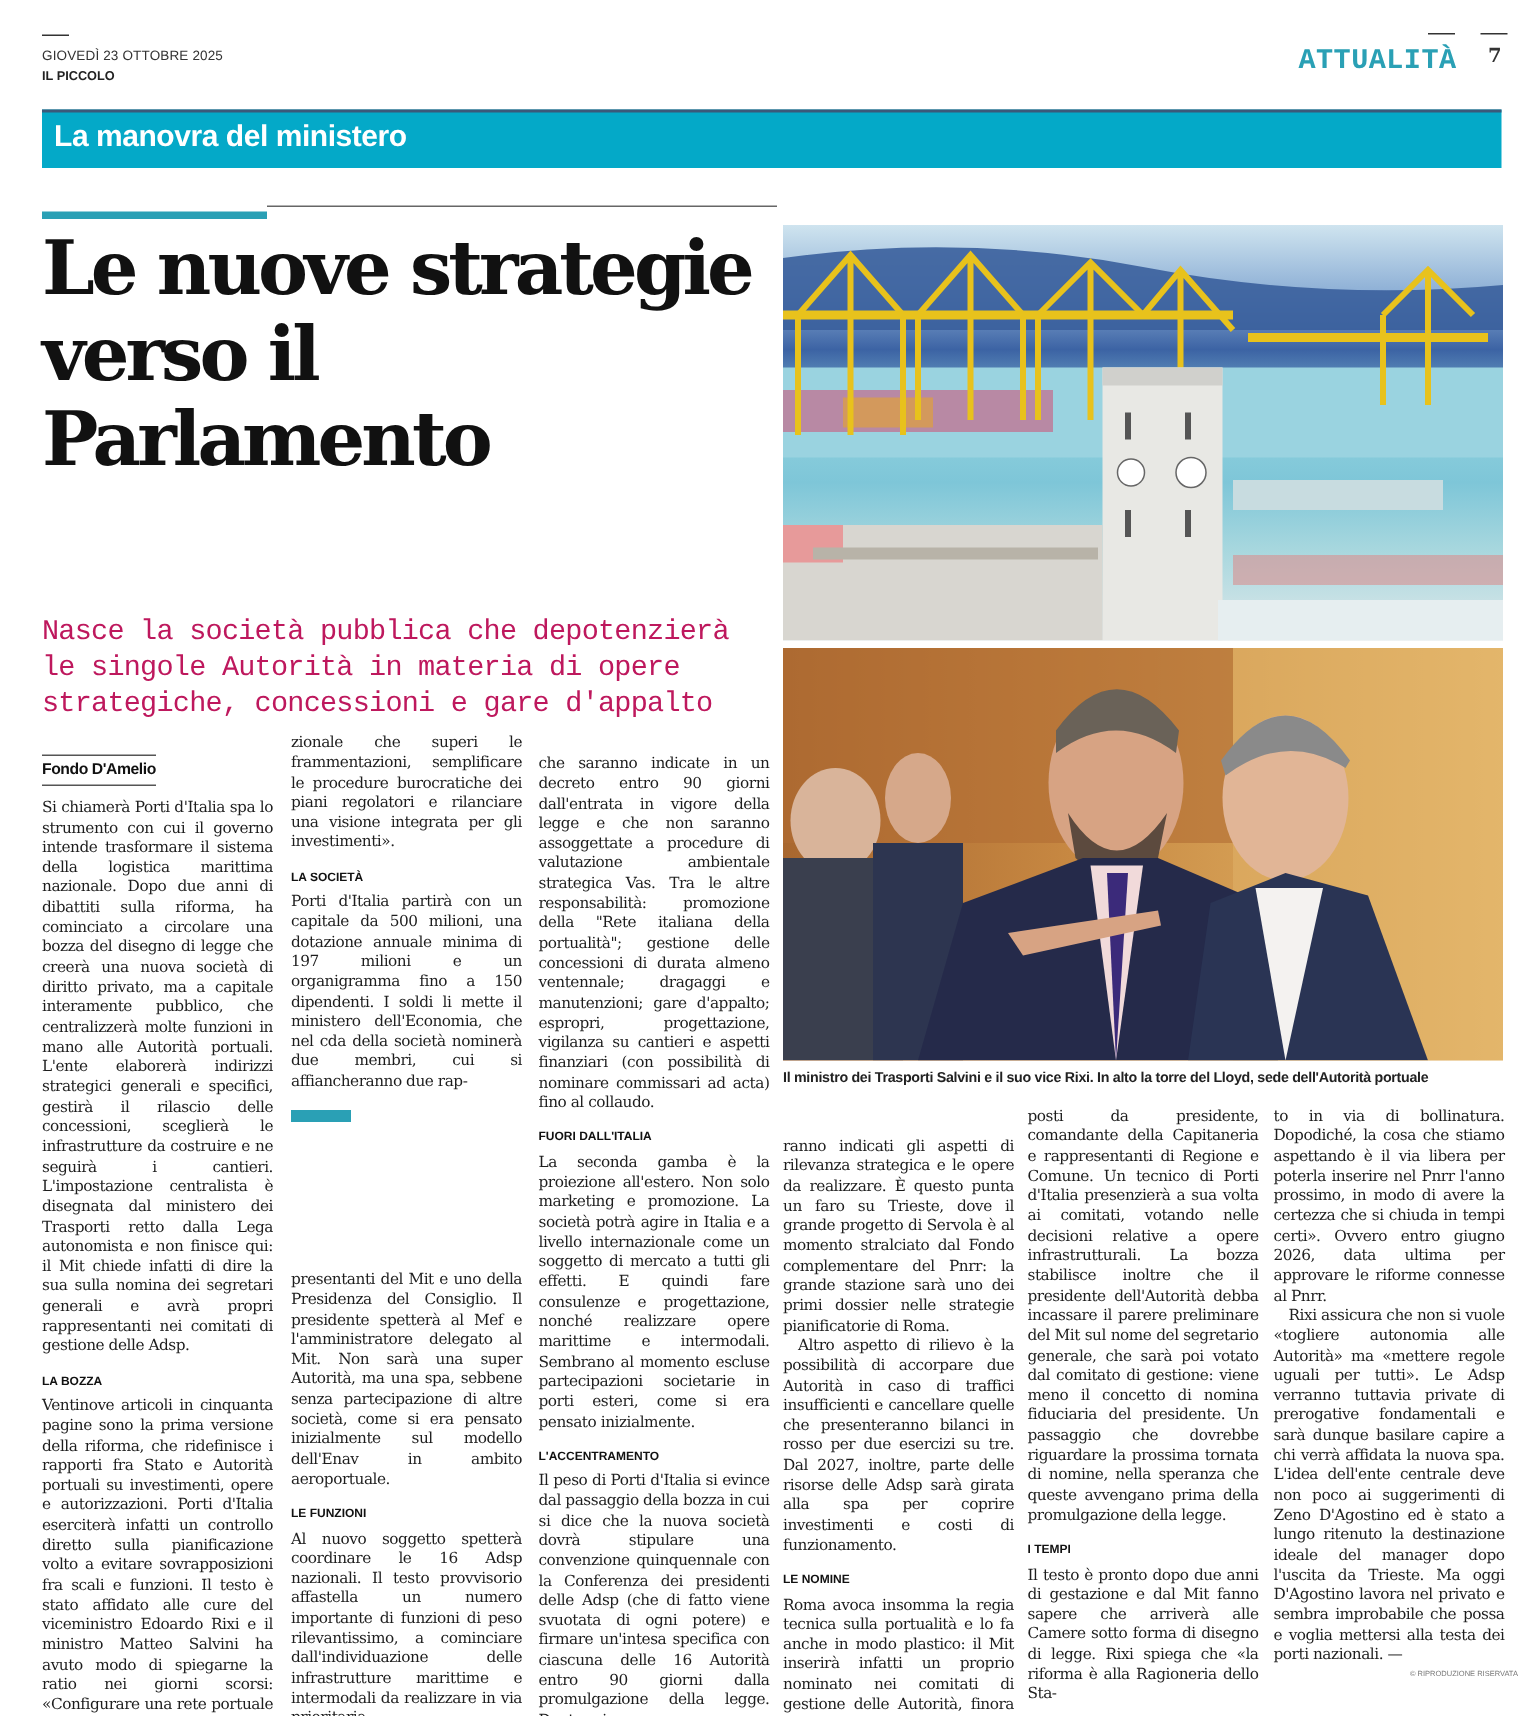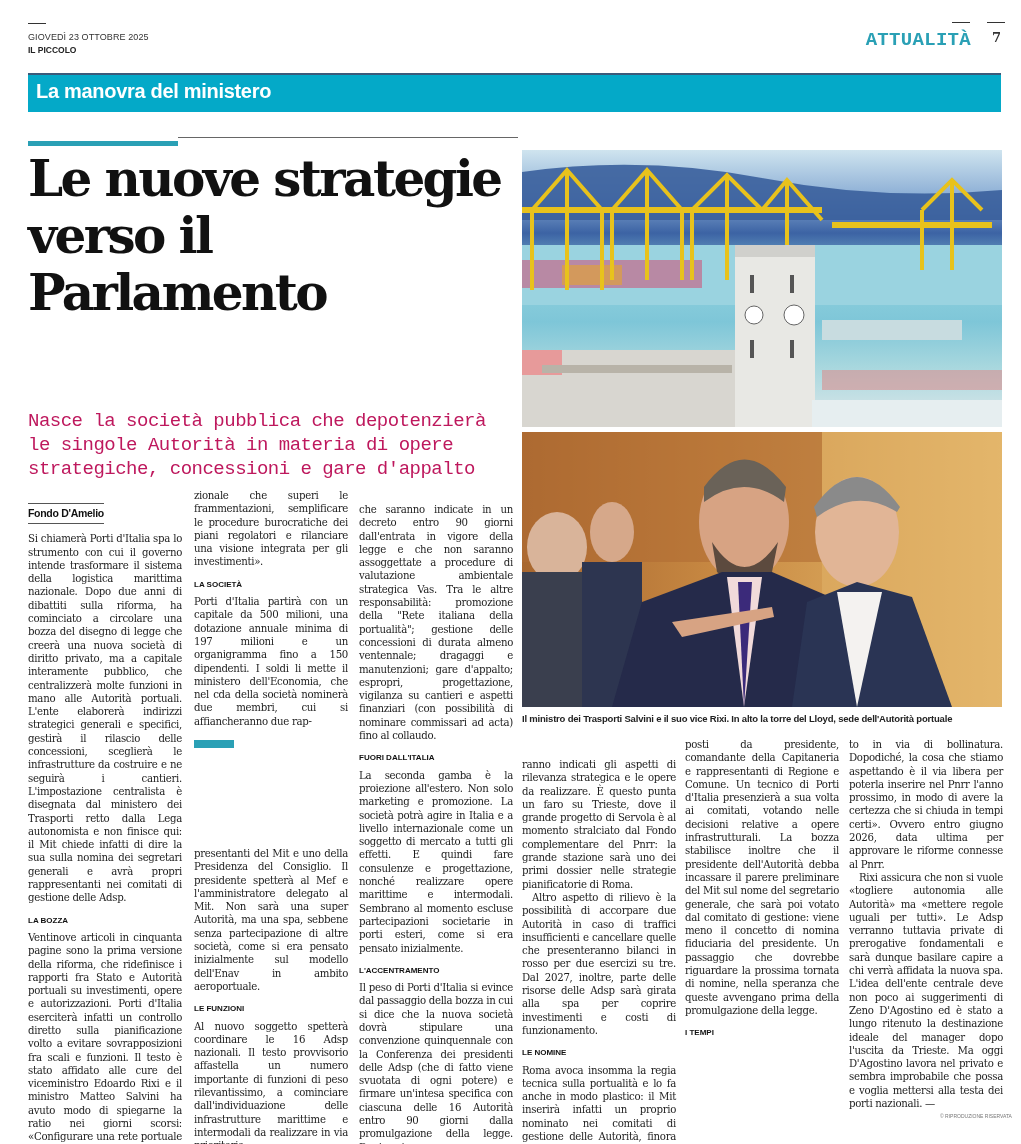--- a/index.html
+++ b/index.html
@@ -156,20 +156,21 @@
 <div class="col" style="left:522px; top:758px; width:154px;">
   <p>ranno indicati gli aspetti di rilevanza strategica e le opere da realizzare. È questo punta un faro su Trieste, dove il grande progetto di Servola è al momento stralciato dal Fondo complementare del Pnrr: la grande stazione sarà uno dei primi dossier nelle strategie pianificatorie di Roma.</p>
   <p>Altro aspetto di rilievo è la possibilità di accorpare due Autorità in caso di traffici insufficienti e cancellare quelle che presenteranno bilanci in rosso per due esercizi su tre. Dal 2027, inoltre, parte delle risorse delle Adsp sarà girata alla spa per coprire investimenti e costi di funzionamento.</p>
   <div class="subhead-label">Le nomine</div>
   <p>Roma avoca insomma la regia tecnica sulla portualità e lo fa anche in modo plastico: il Mit inserirà infatti un proprio nominato nei comitati di gestione delle Autorità, finora com-</p>
 </div>
 
 <div class="col" style="left:685px; top:738px; width:154px;">
   <p>posti da presidente, comandante della Capitaneria e rappresentanti di Regione e Comune. Un tecnico di Porti d'Italia presenzierà a sua volta ai comitati, votando nelle decisioni relative a opere infrastrutturali. La bozza stabilisce inoltre che il presidente dell'Autorità debba incassare il parere preliminare del Mit sul nome del segretario generale, che sarà poi votato dal comitato di gestione: viene meno il concetto di nomina fiduciaria del presidente. Un passaggio che dovrebbe riguardare la prossima tornata di nomine, nella speranza che queste avvengano prima della promulgazione della legge.</p>
   <div class="subhead-label">I tempi</div>
+  <p>Il testo è pronto dopo due anni di gestazione e dal Mit fanno sapere che arriverà alle Camere sotto forma di disegno di legge. Rixi spiega che «la riforma è alla Ragioneria dello Sta-</p>
 </div>
 
 <div class="col" style="left:849px; top:738px; width:154px;">
   <p>to in via di bollinatura. Dopodiché, la cosa che stiamo aspettando è il via libera per poterla inserire nel Pnrr l'anno prossimo, in modo di avere la certezza che si chiuda in tempi certi». Ovvero entro giugno 2026, data ultima per approvare le riforme connesse al Pnrr.</p>
   <p>Rixi assicura che non si vuole «togliere autonomia alle Autorità» ma «mettere regole uguali per tutti». Le Adsp verranno tuttavia private di prerogative fondamentali e sarà dunque basilare capire a chi verrà affidata la nuova spa. L'idea dell'ente centrale deve non poco ai suggerimenti di Zeno D'Agostino ed è stato a lungo ritenuto la destinazione ideale del manager dopo l'uscita da Trieste. Ma oggi D'Agostino lavora nel privato e sembra improbabile che possa e voglia mettersi alla testa dei porti nazionali. —</p>
 </div>
 
 <div class="copyright">© RIPRODUZIONE RISERVATA</div>
 
 </body></html>

